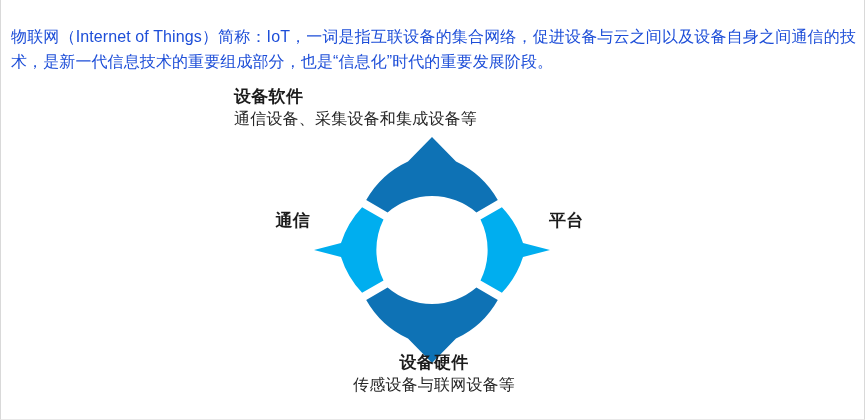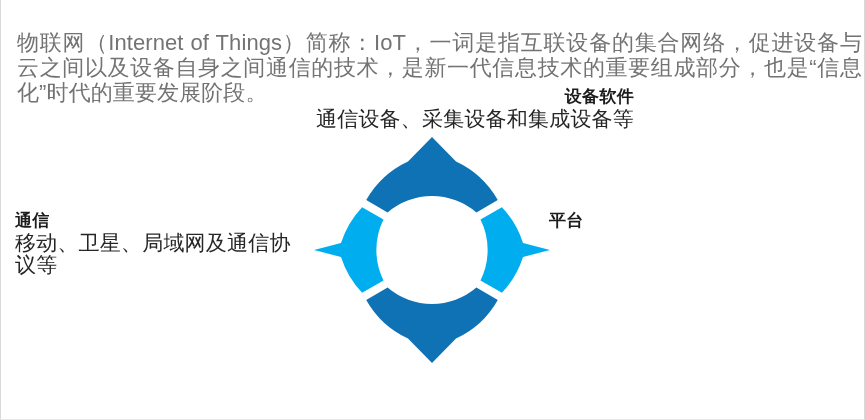--- a/index.html
+++ b/index.html
@@ -19,26 +19,26 @@
     overflow: hidden;
     box-sizing: border-box;
     border-left: 1px solid #d9d9d9;
     border-right: 1px solid #d9d9d9;
     border-bottom: 1px solid #e8e8e8;
   }
 
   
   #intro {
     position: absolute;
-    left: 16px;
+    left: 10px;
     top: 8px;
     width: 845px;
-    font-size: 22px;
+    font-size: 16px;
     line-height: 25px;
-    color: #737373;
+    color: #1d4ed8;
     letter-spacing: 0.1px;
     text-align: justify;
     text-justify: inter-ideograph;
   }
 
   
   #diagram {
     position: absolute;
     left: 0;
     top: 80px;
@@ -64,44 +64,44 @@
     position: absolute;
     color: #1c1c1c;
   }
   .label-title {
     font-size: 17px;
     font-weight: bold;
     line-height: 22px;
     letter-spacing: 0.3px;
   }
   .label-desc {
-    font-size: 21px;
+    font-size: 16px;
     font-weight: normal;
     line-height: 22px;
     letter-spacing: 0.2px;
     color: #262626;
   }
 
   #label-top {
     left: 233px;
     top: 6px;
     width: 400px;
-    text-align: right;
+    text-align: left;
   }
   #label-bottom {
     left: 233px;
     top: 272px;
     width: 400px;
     text-align: center;
   }
   #label-left {
     left: 14px;
     top: 130px;
     width: 295px;
-    text-align: left;
+    text-align: right;
   }
   #label-right {
     left: 548px;
     top: 130px;
     width: 305px;
     text-align: left;
   }
 </style>
 </head>
 <body>
@@ -162,20 +162,23 @@
 
     <div id="label-top" class="label-block">
       <div class="label-title">设备软件</div>
       <div class="label-desc">通信设备、采集设备和集成设备等</div>
     </div>
 
     <div id="label-right" class="label-block">
       <div class="label-title">平台</div>
     </div>
 
+    <div id="label-bottom" class="label-block">
+      <div class="label-title">设备硬件</div>
+      <div class="label-desc">传感设备与联网设备等</div>
+    </div>
 
     <div id="label-left" class="label-block">
       <div class="label-title">通信</div>
-      <div class="label-desc">移动、卫星、局域网及通信协议等</div>
     </div>
 
   </div>
 </div>
 
 </body></html>

